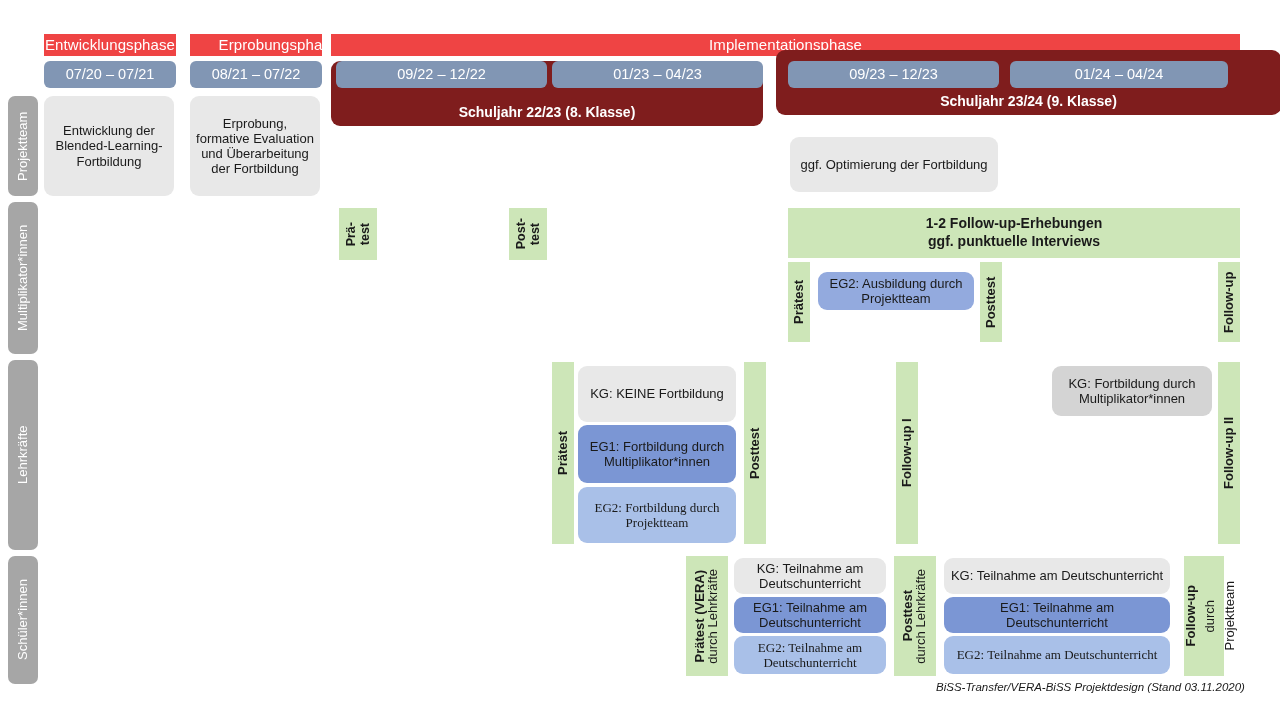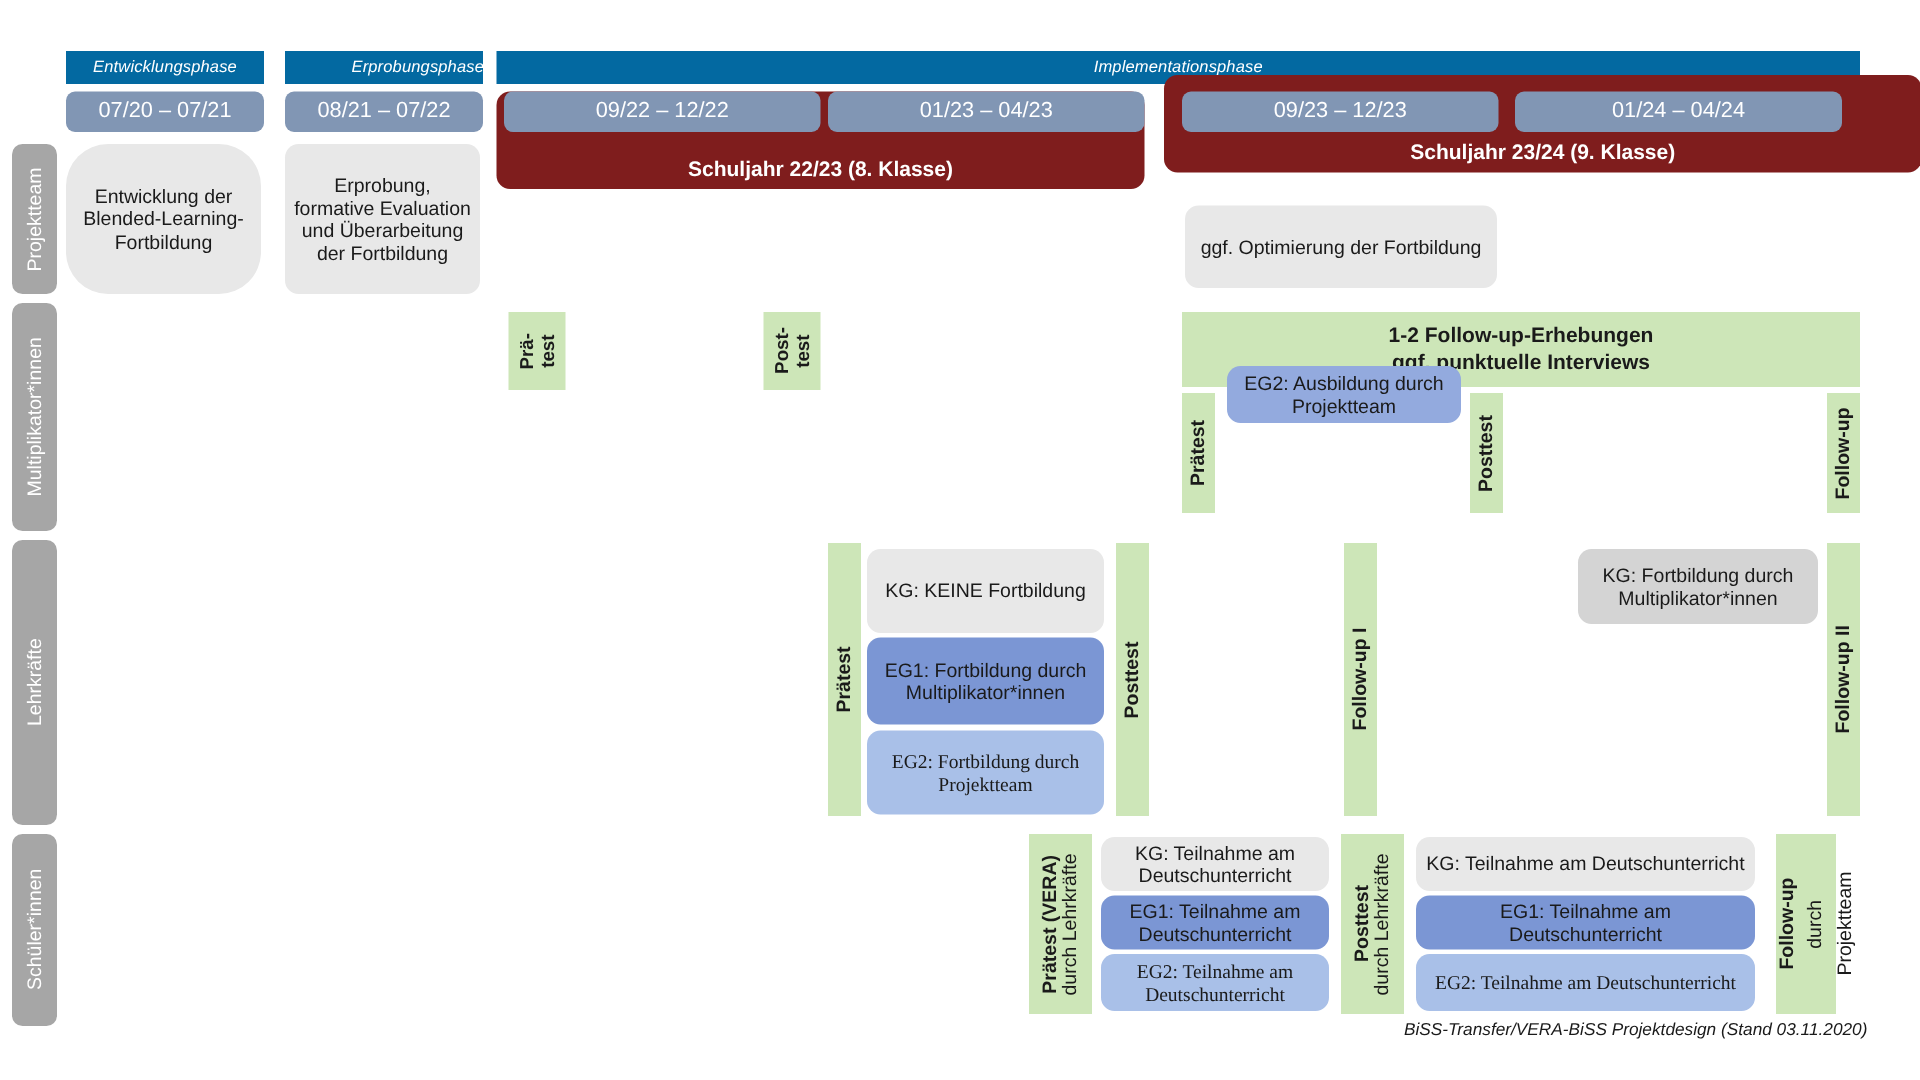--- a/index.html
+++ b/index.html
@@ -25,25 +25,24 @@
   .ctr {
     display: flex;
     align-items: center;
     justify-content: center;
     text-align: center;
     line-height: 1.17;
   }
 
   
   .phase-bar {
-    background: #0369a1;
-    color: #ffffff;
-    font-size: 11px;
+    background: #ef4444;
+    color: #ffffff;
+    font-size: 15px;
     letter-spacing: .1px;
-    font-style: italic;
   }
 
   
   .period-chip {
     background: #8196b4;
     color: #ffffff;
     font-size: 14.5px;
     border-radius: 6px;
   }
 
@@ -153,40 +152,40 @@
   <div class="abs period-chip ctr" style="left:336px; top:61px; width:211px; height:27px;">09/22 – 12/22</div>
   <div class="abs period-chip ctr" style="left:552px; top:61px; width:211px; height:27px;">01/23 – 04/23</div>
   <div class="abs period-chip ctr" style="left:788px; top:61px; width:211px; height:27px;">09/23 – 12/23</div>
   <div class="abs period-chip ctr" style="left:1010px;top:61px; width:218px; height:27px;">01/24 – 04/24</div>
 
   <div class="abs row-label ctr" style="left:8px; top:96px;  width:30px; height:100px;">Projektteam</div>
   <div class="abs row-label ctr" style="left:8px; top:202px; width:30px; height:152px;">Multiplikator*innen</div>
   <div class="abs row-label ctr" style="left:8px; top:360px; width:30px; height:190px;">Lehrkräfte</div>
   <div class="abs row-label ctr" style="left:8px; top:556px; width:30px; height:128px;">Schüler*innen</div>
 
-  <div class="abs box box-grey ctr" style="left:44px; top:96px; width:130px; height:100px;border-radius:28px;">Entwicklung der Blended-Learning-Fortbildung</div>
+  <div class="abs box box-grey ctr" style="left:44px; top:96px; width:130px; height:100px;">Entwicklung der Blended-Learning-Fortbildung</div>
   <div class="abs box box-grey ctr" style="left:190px; top:96px; width:130px; height:100px;">Erprobung, formative Evaluation und Überarbeitung der Fortbildung</div>
   <div class="abs box box-grey ctr" style="left:790px; top:137px; width:208px; height:55px;">ggf. Optimierung der Fortbildung</div>
 
   <div class="abs green vsmall" style="left:339px; top:208px; width:38px; height:52px;">
     <span>Prä-</span>
     <span>test</span>
   </div>
   <div class="abs green vsmall" style="left:509px; top:208px; width:38px; height:52px;">
     <span>Post-</span>
     <span>test</span>
   </div>
 
   <div class="abs green-wide ctr" style="left:788px; top:208px; width:452px; height:50px; flex-direction:column;">
     <span>1-2 Follow-up-Erhebungen</span>
     <span>ggf. punktuelle Interviews</span>
   </div>
 
   <div class="abs green green-v ctr" style="left:788px; top:262px; width:22px; height:80px;">Prätest</div>
-  <div class="abs box box-blue-mid ctr" style="left:818px; top:244px; width:156px; height:38px;">EG2:  Ausbildung durch Projektteam</div>
+  <div class="abs box box-blue-mid ctr" style="left:818px; top:272px; width:156px; height:38px;">EG2:  Ausbildung durch Projektteam</div>
   <div class="abs green green-v ctr" style="left:980px; top:262px; width:22px; height:80px;">Posttest</div>
   <div class="abs green green-v ctr" style="left:1218px; top:262px; width:22px; height:80px;">Follow-up</div>
 
   <div class="abs green green-v ctr" style="left:552px; top:362px; width:22px; height:182px;">Prätest</div>
 
   <div class="abs box box-grey ctr" style="left:578px; top:366px; width:158px; height:56px;">KG:  KEINE Fortbildung</div>
   <div class="abs box box-blue-dark ctr" style="left:578px; top:425px; width:158px; height:58px;">EG1: Fortbildung durch Multiplikator*innen</div>
   <div class="abs box box-blue-light ctr" style="left:578px; top:487px; width:158px; height:56px;">EG2: Fortbildung durch Projektteam</div>
 
   <div class="abs green green-v ctr" style="left:744px; top:362px; width:22px; height:182px;">Posttest</div>

